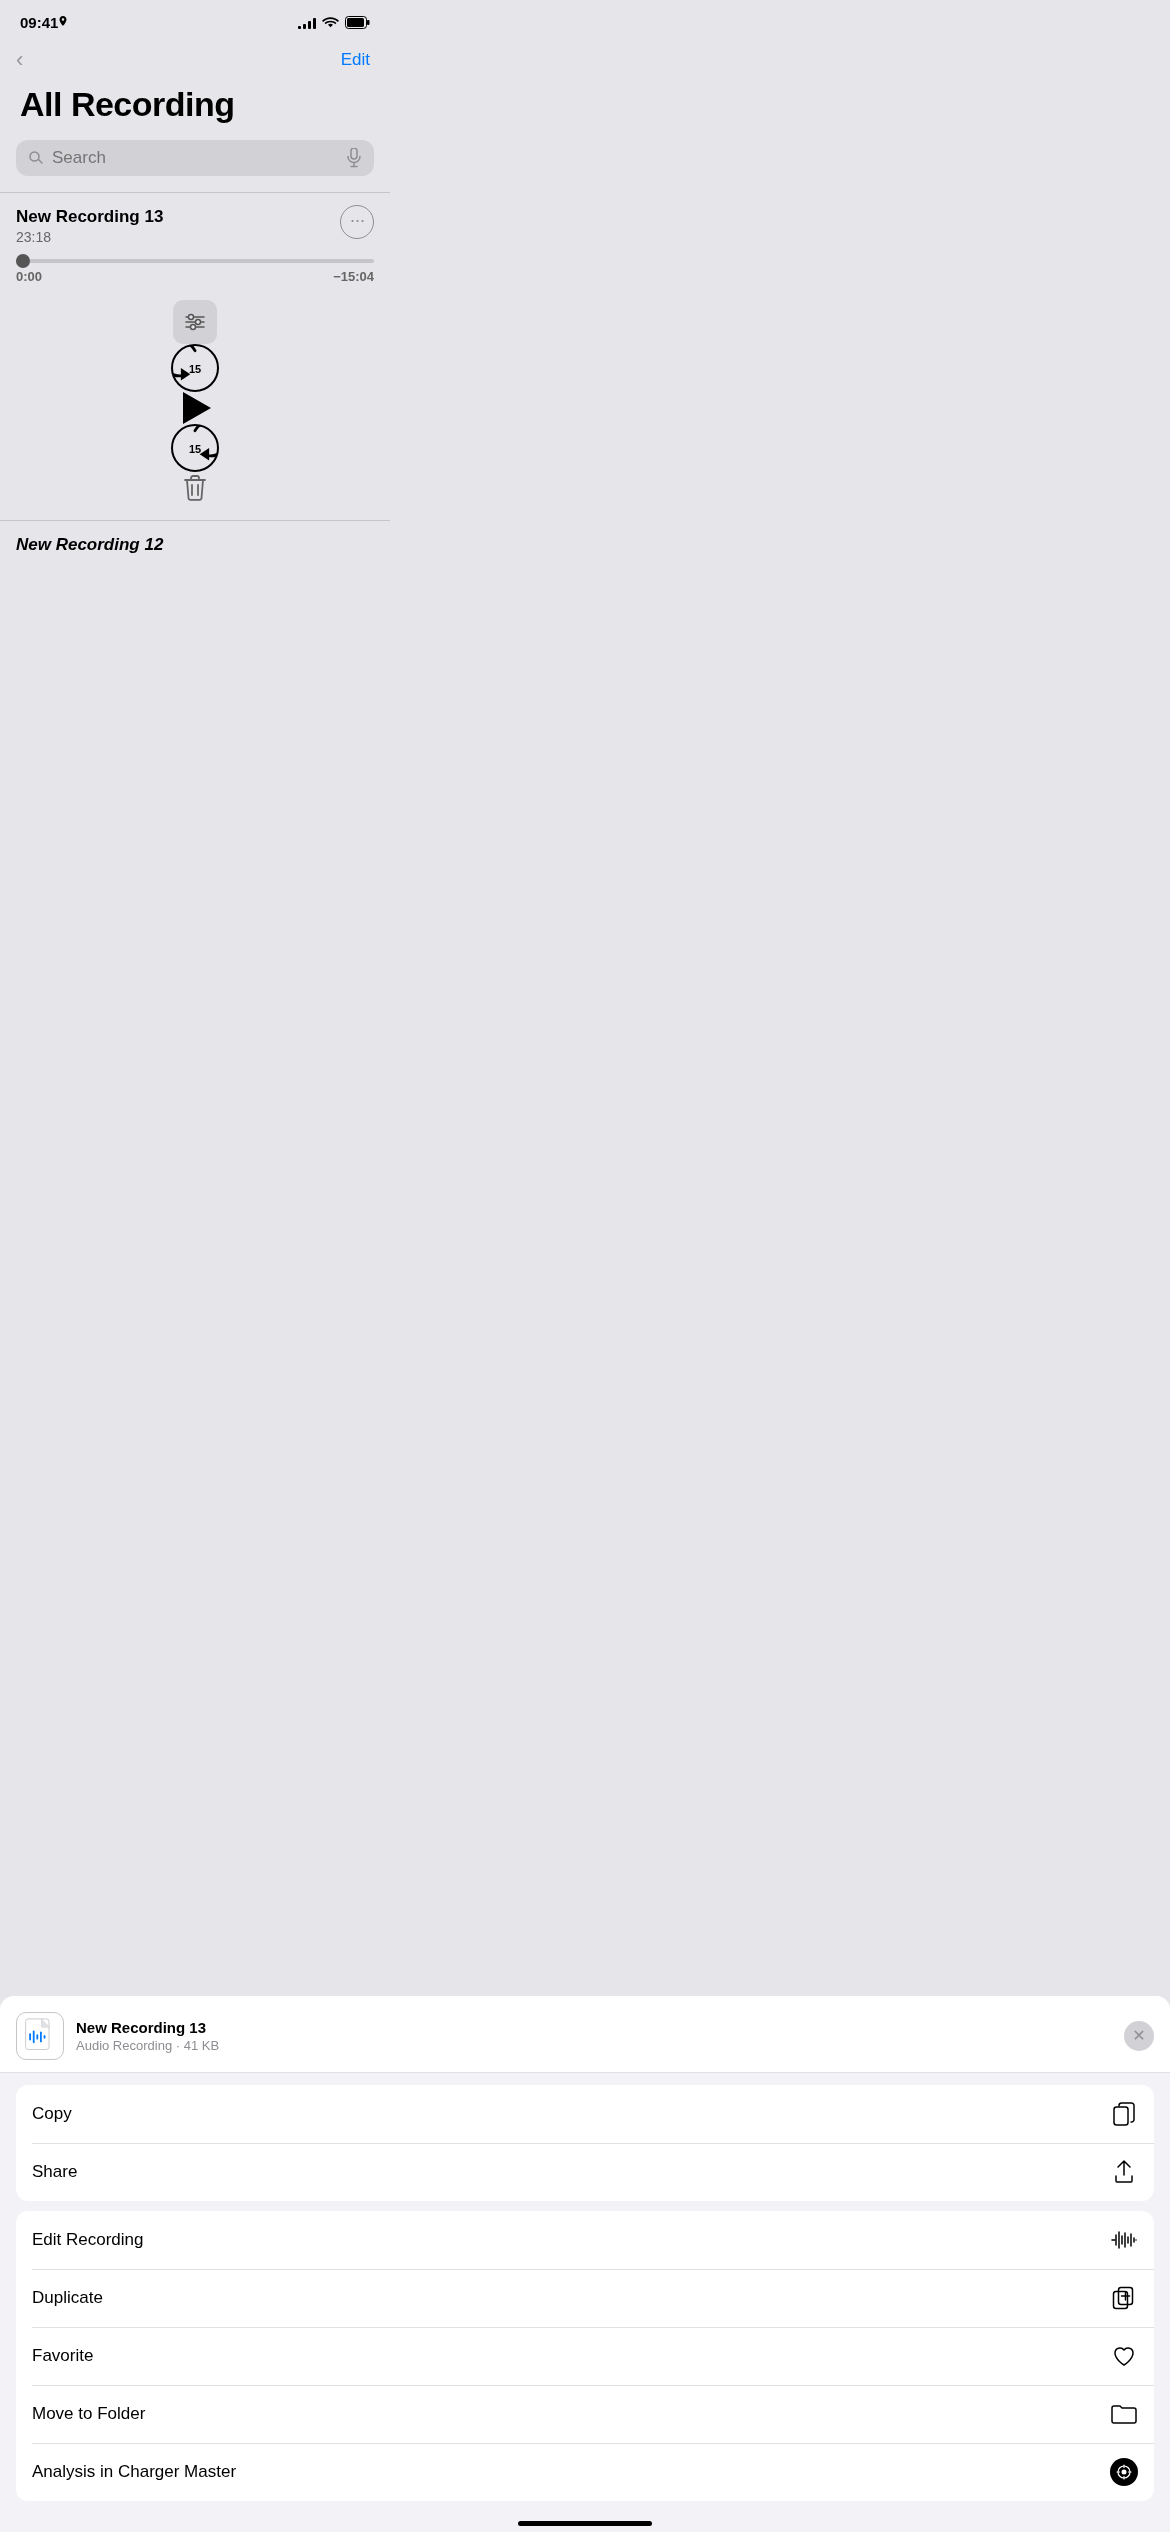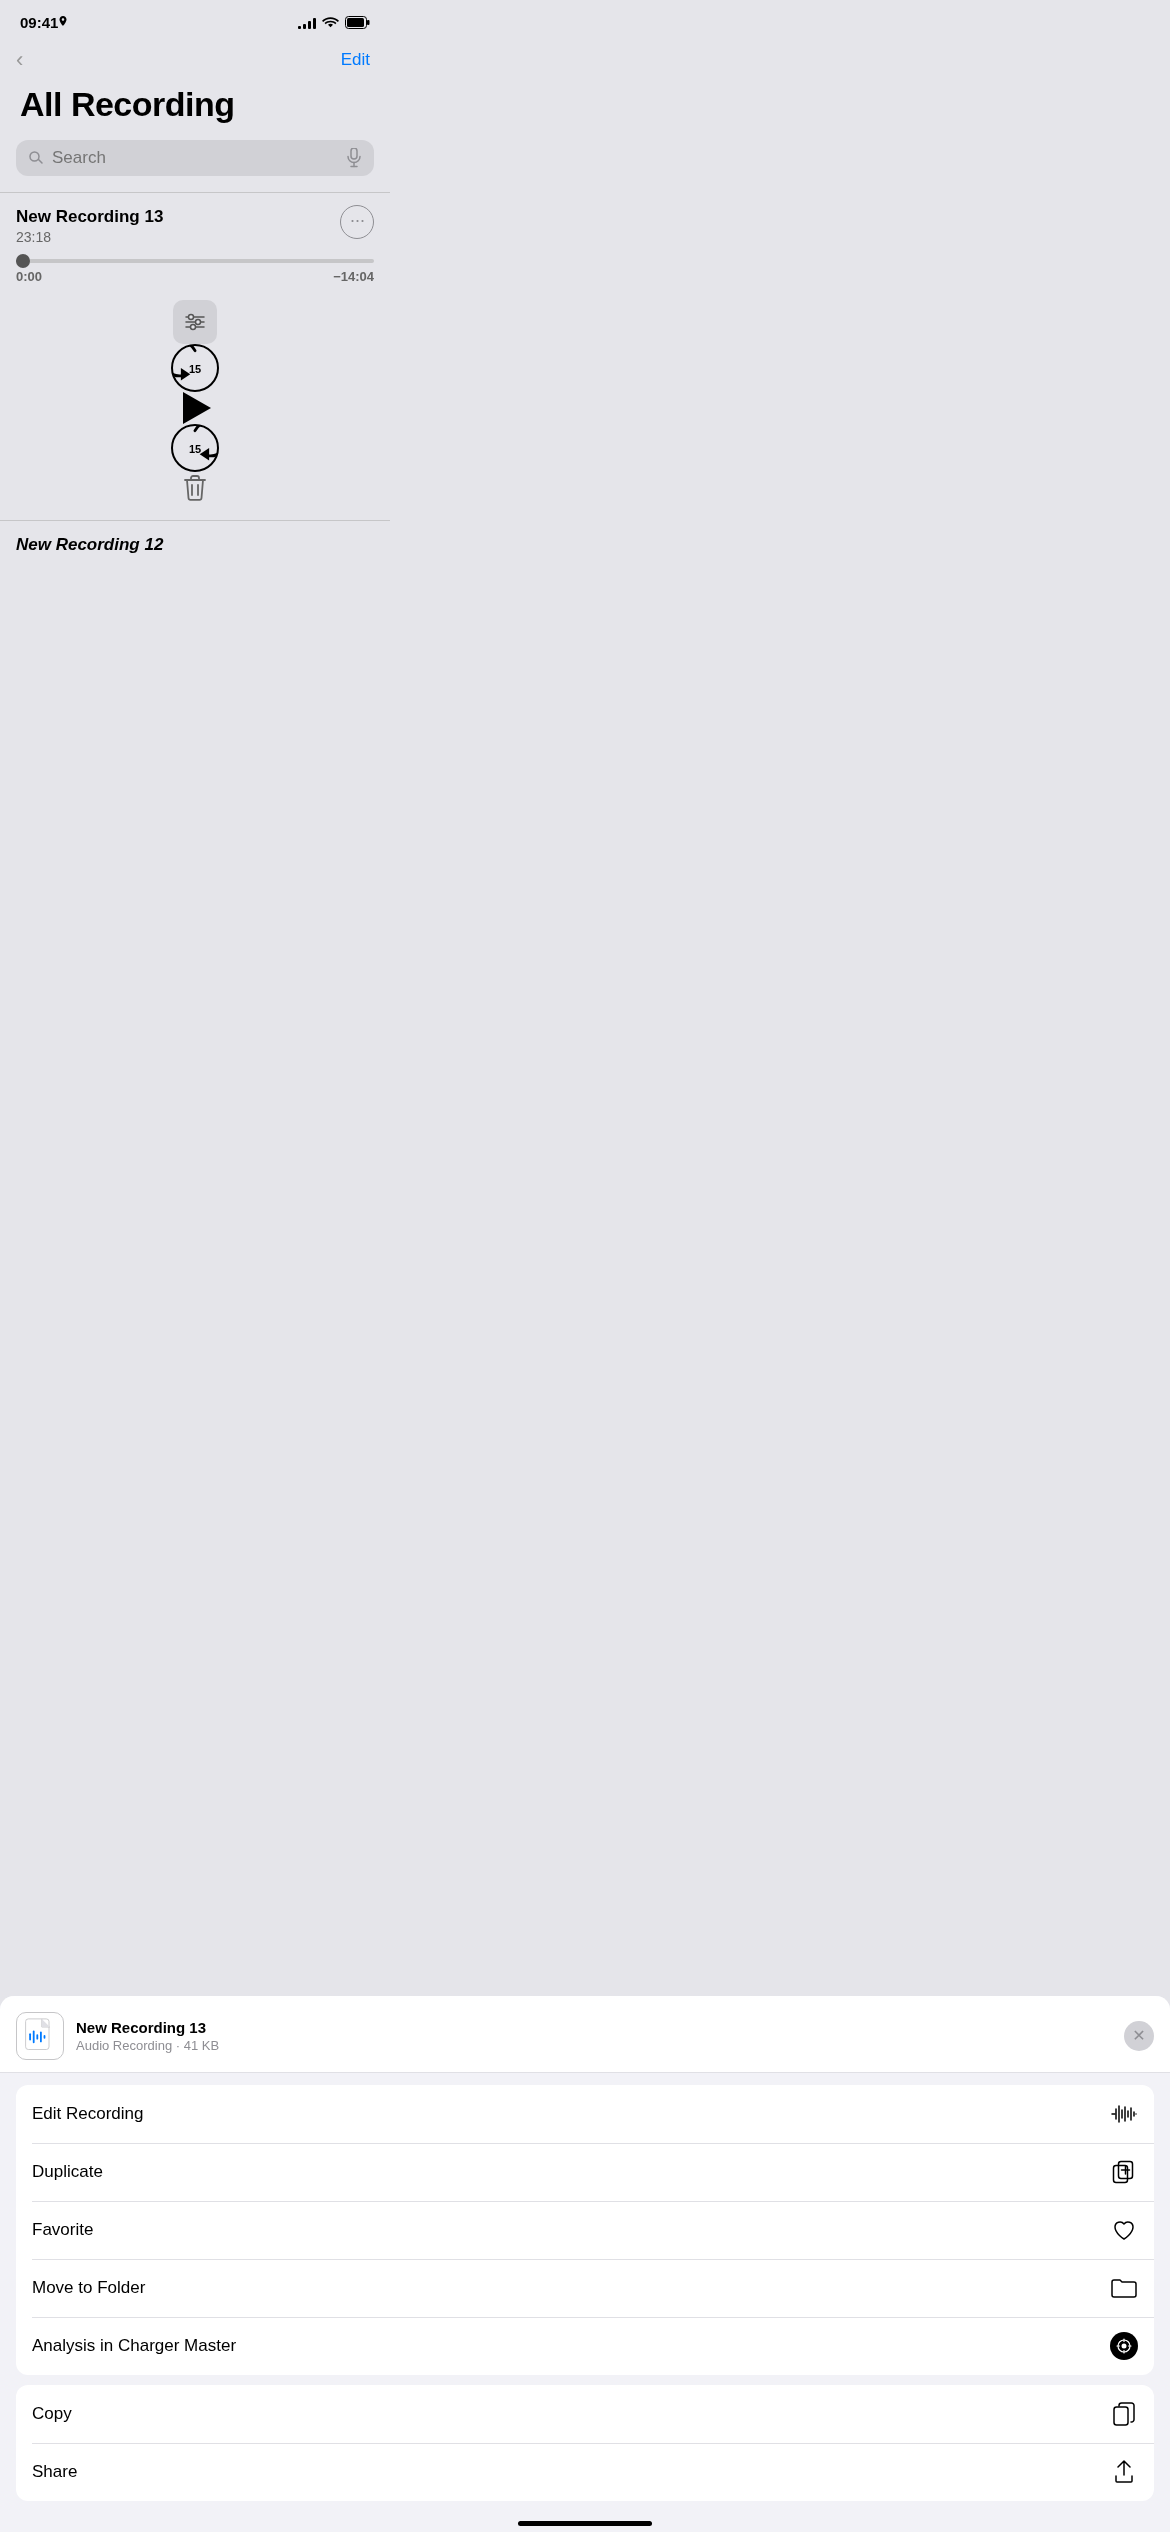--- a/index.html
+++ b/index.html
@@ -457,21 +457,21 @@
     </div>
   </div>
 
   <div class="progress-container">
     <div class="progress-track">
       <div class="progress-fill"></div>
       <div class="progress-thumb"></div>
     </div>
     <div class="progress-labels">
       <span class="progress-label">0:00</span>
-      <span class="progress-label">−14:04</span>
+      <span class="progress-label">−15:04</span>
     </div>
   </div>
 
   <div class="playback-controls">
 
     <div class="control-btn eq-btn">
       <svg width="22" height="18" viewBox="0 0 22 18">
         <line x1="2" y1="4" x2="20" y2="4" stroke="#555" stroke-width="1.5" stroke-linecap="round"></line>
         <line x1="2" y1="9" x2="20" y2="9" stroke="#555" stroke-width="1.5" stroke-linecap="round"></line>
         <line x1="2" y1="14" x2="20" y2="14" stroke="#555" stroke-width="1.5" stroke-linecap="round"></line>
@@ -535,20 +535,41 @@
       <div class="sheet-info">
         <div class="sheet-title">New Recording 13</div>
         <div class="sheet-subtitle">Audio Recording · 41 KB</div>
       </div>
       <div class="sheet-close">
         <span class="sheet-close-x">✕</span>
       </div>
     </div>
 
     <div class="action-groups">
+
+      <div class="action-group">
+        <div class="action-item">
+          <span class="action-label">Copy</span>
+          <div class="action-icon">
+            <svg width="22" height="24" viewBox="0 0 22 24" fill="none">
+              <rect x="1" y="5" width="14" height="18" rx="2.5" stroke="#000" stroke-width="1.5"></rect>
+              <path d="M6 4V3.5A2.5 2.5 0 0 1 8.5 1h10A2.5 2.5 0 0 1 21 3.5v14A2.5 2.5 0 0 1 18.5 20H18" stroke="#000" stroke-width="1.5" stroke-linecap="round"></path>
+            </svg>
+          </div>
+        </div>
+        <div class="action-item">
+          <span class="action-label">Share</span>
+          <div class="action-icon">
+            <svg width="20" height="24" viewBox="0 0 20 24" fill="none">
+              <path d="M10 1v14M4 7l6-6 6 6" stroke="#000" stroke-width="1.5" stroke-linecap="round" stroke-linejoin="round"></path>
+              <path d="M2 16v5a1 1 0 0 0 1 1h14a1 1 0 0 0 1-1v-5" stroke="#000" stroke-width="1.5" stroke-linecap="round"></path>
+            </svg>
+          </div>
+        </div>
+      </div>
 
       <div class="action-group">
         <div class="action-item">
           <span class="action-label">Edit Recording</span>
           <div class="action-icon">
             <svg width="26" height="20" viewBox="0 0 26 20" fill="none">
               <line x1="1" y1="10" x2="4" y2="10" stroke="#000" stroke-width="1.5" stroke-linecap="round"></line>
               <line x1="5" y1="5" x2="5" y2="15" stroke="#000" stroke-width="1.5" stroke-linecap="round"></line>
               <line x1="8" y1="2" x2="8" y2="18" stroke="#000" stroke-width="1.5" stroke-linecap="round"></line>
               <line x1="11" y1="6" x2="11" y2="14" stroke="#000" stroke-width="1.5" stroke-linecap="round"></line>
@@ -597,41 +618,20 @@
                 <line x1="8" y1="1" x2="8" y2="3.5" stroke="#fff" stroke-width="1.2" stroke-linecap="round"></line>
                 <line x1="8" y1="12.5" x2="8" y2="15" stroke="#fff" stroke-width="1.2" stroke-linecap="round"></line>
                 <line x1="1" y1="8" x2="3.5" y2="8" stroke="#fff" stroke-width="1.2" stroke-linecap="round"></line>
                 <line x1="12.5" y1="8" x2="15" y2="8" stroke="#fff" stroke-width="1.2" stroke-linecap="round"></line>
               </svg>
             </div>
           </div>
         </div>
       </div>
 
-      <div class="action-group">
-        <div class="action-item">
-          <span class="action-label">Copy</span>
-          <div class="action-icon">
-            <svg width="22" height="24" viewBox="0 0 22 24" fill="none">
-              <rect x="1" y="5" width="14" height="18" rx="2.5" stroke="#000" stroke-width="1.5"></rect>
-              <path d="M6 4V3.5A2.5 2.5 0 0 1 8.5 1h10A2.5 2.5 0 0 1 21 3.5v14A2.5 2.5 0 0 1 18.5 20H18" stroke="#000" stroke-width="1.5" stroke-linecap="round"></path>
-            </svg>
-          </div>
-        </div>
-        <div class="action-item">
-          <span class="action-label">Share</span>
-          <div class="action-icon">
-            <svg width="20" height="24" viewBox="0 0 20 24" fill="none">
-              <path d="M10 1v14M4 7l6-6 6 6" stroke="#000" stroke-width="1.5" stroke-linecap="round" stroke-linejoin="round"></path>
-              <path d="M2 16v5a1 1 0 0 0 1 1h14a1 1 0 0 0 1-1v-5" stroke="#000" stroke-width="1.5" stroke-linecap="round"></path>
-            </svg>
-          </div>
-        </div>
-      </div>
-
     </div>
 
     <div class="home-indicator">
       <div class="home-bar"></div>
     </div>
 
   </div>
 </div>
 
 </body></html>

